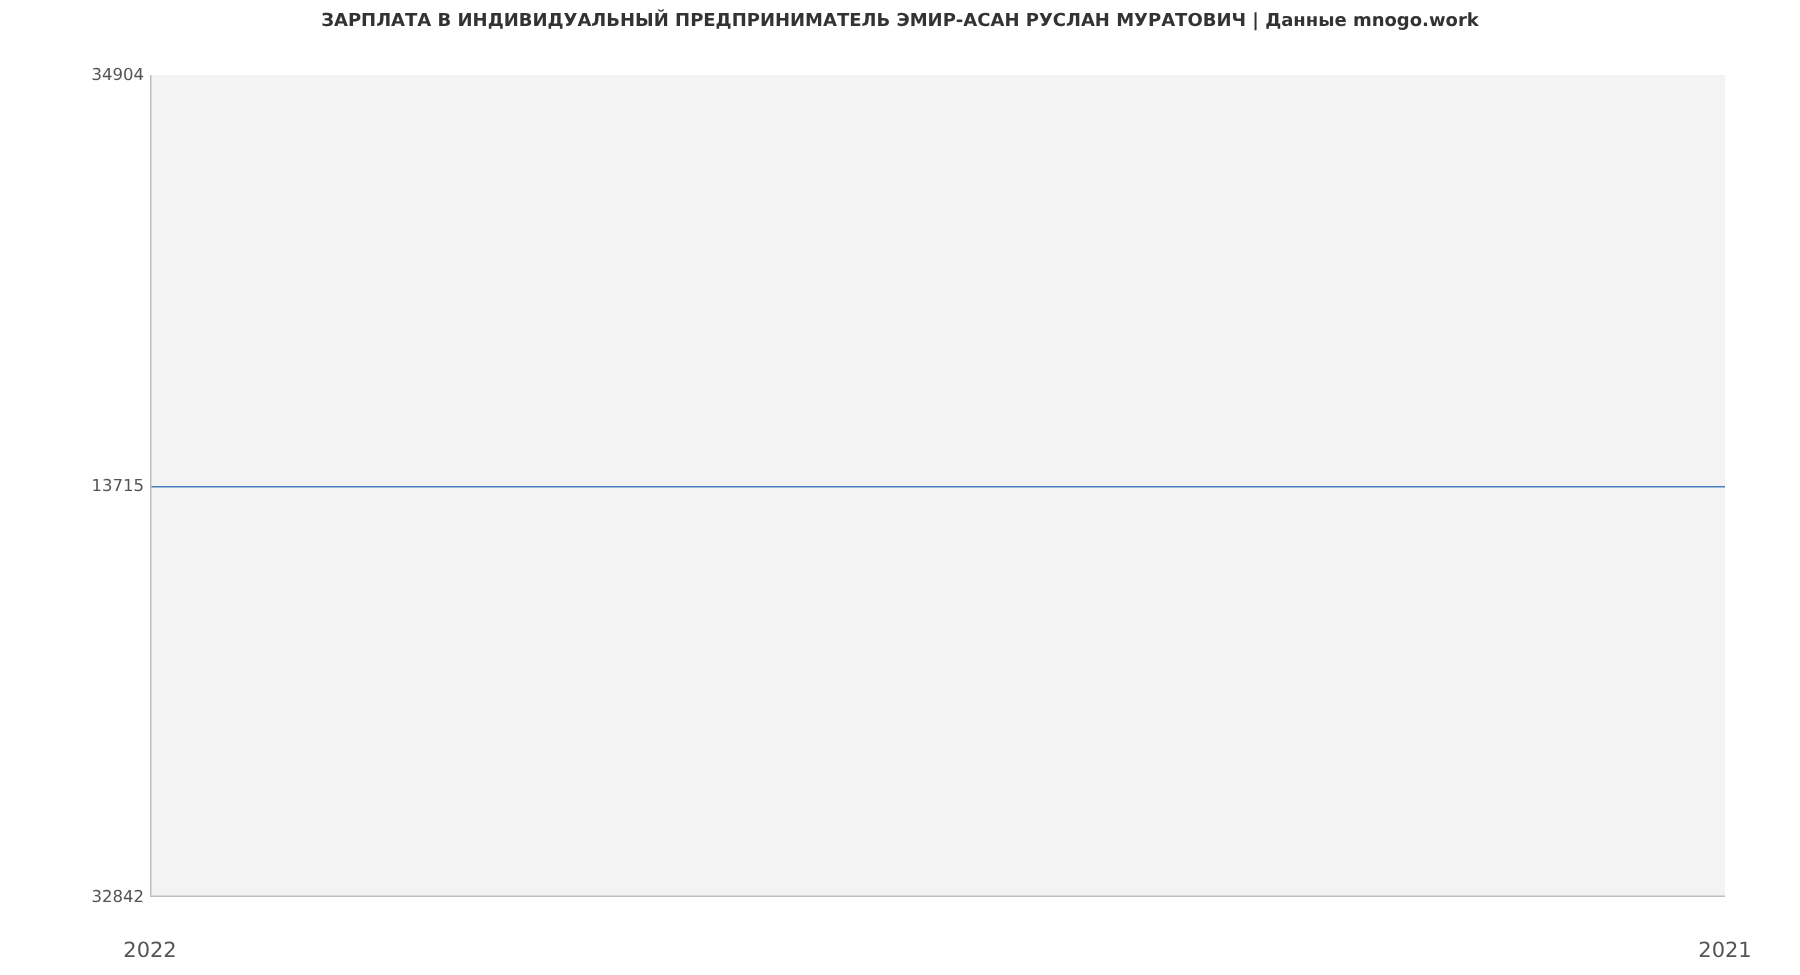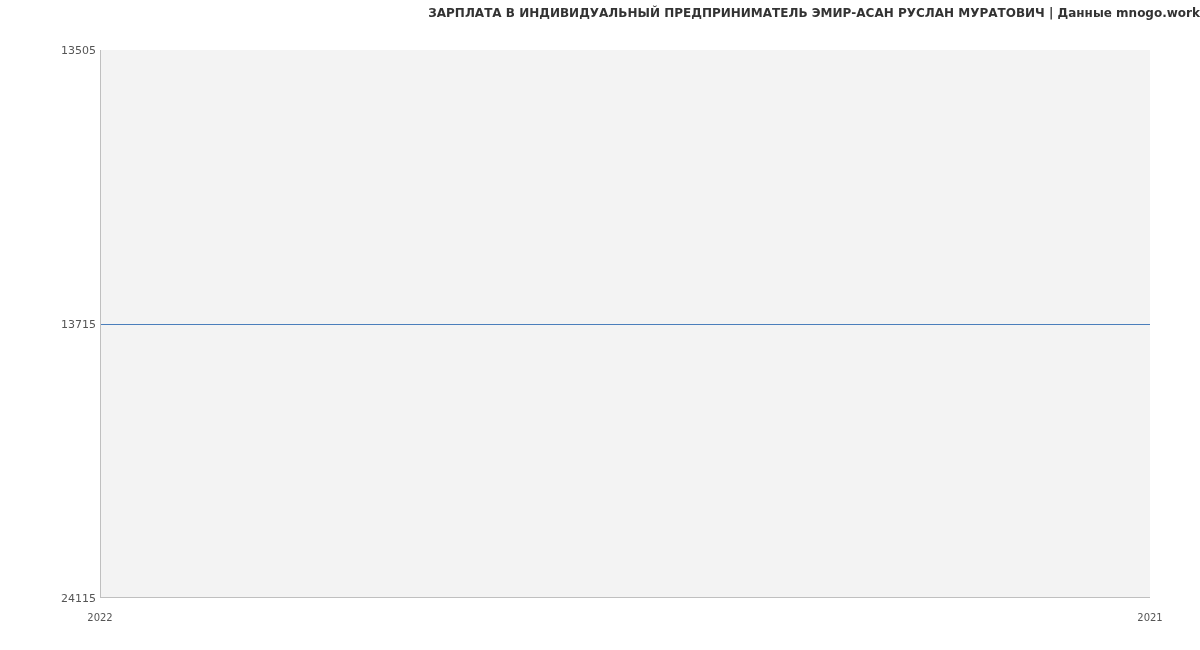--- a/index.html
+++ b/index.html
@@ -14,21 +14,21 @@
   .wrap {
     position: relative;
     width: 1200px;
     height: 650px;
   }
   .title {
     position: absolute;
     left: 0;
     right: 0;
     top: 6px;
-    text-align: right;
+    text-align: center;
     font-size: 12px;
     font-weight: 600;
     color: #333333;
   }
   .plot {
     position: absolute;
     left: 100px;
     top: 50px;
     width: 1050px;
     height: 548px;
@@ -49,37 +49,37 @@
     position: absolute;
     right: 1104px; 
     font-size: 11px;
     color: #555555;
     text-align: right;
     transform: translateY(-50%);
     width: 90px;
   }
   .xticklabel {
     position: absolute;
-    top: 612px;
-    font-size: 10px;
+    top: 626px;
+    font-size: 14px;
     color: #555555;
     transform: translateX(-50%);
     text-align: right;
   }
 </style>
 </head>
 <body>
 
 <div class="wrap">
 
   <div class="title">ЗАРПЛАТА В ИНДИВИДУАЛЬНЫЙ ПРЕДПРИНИМАТЕЛЬ  ЭМИР-АСАН РУСЛАН МУРАТОВИЧ | Данные mnogo.work</div>
 
-  <div class="yticklabel" style="top:50px">13505</div>
+  <div class="yticklabel" style="top:50px">34904</div>
   <div class="yticklabel" style="top:324px">13715</div>
-  <div class="yticklabel" style="top:598px">24115</div>
+  <div class="yticklabel" style="top:598px">32842</div>
 
   <div class="xticklabel" style="left:100px">2022</div>
   <div class="xticklabel" style="left:1150px">2021</div>
 
   <div class="plot">
     <div class="dataline" style="top:274px" title="Зарплата"></div>
   </div>
 
 </div>
 

